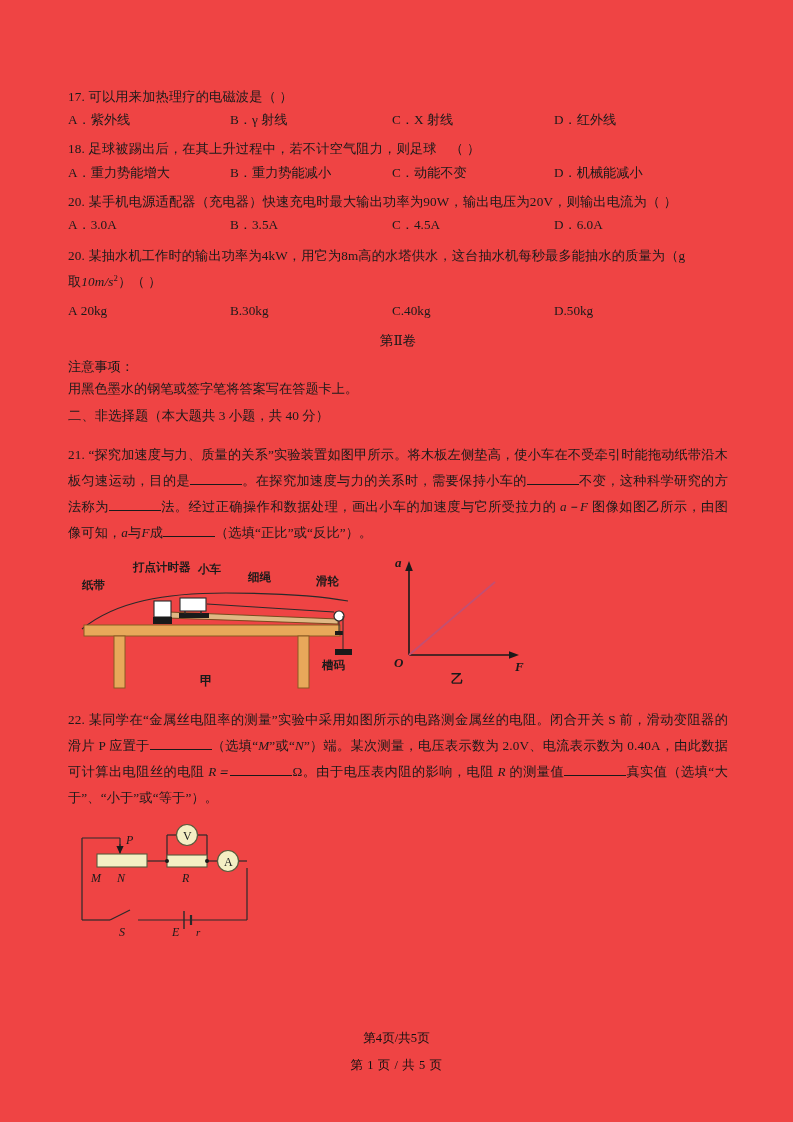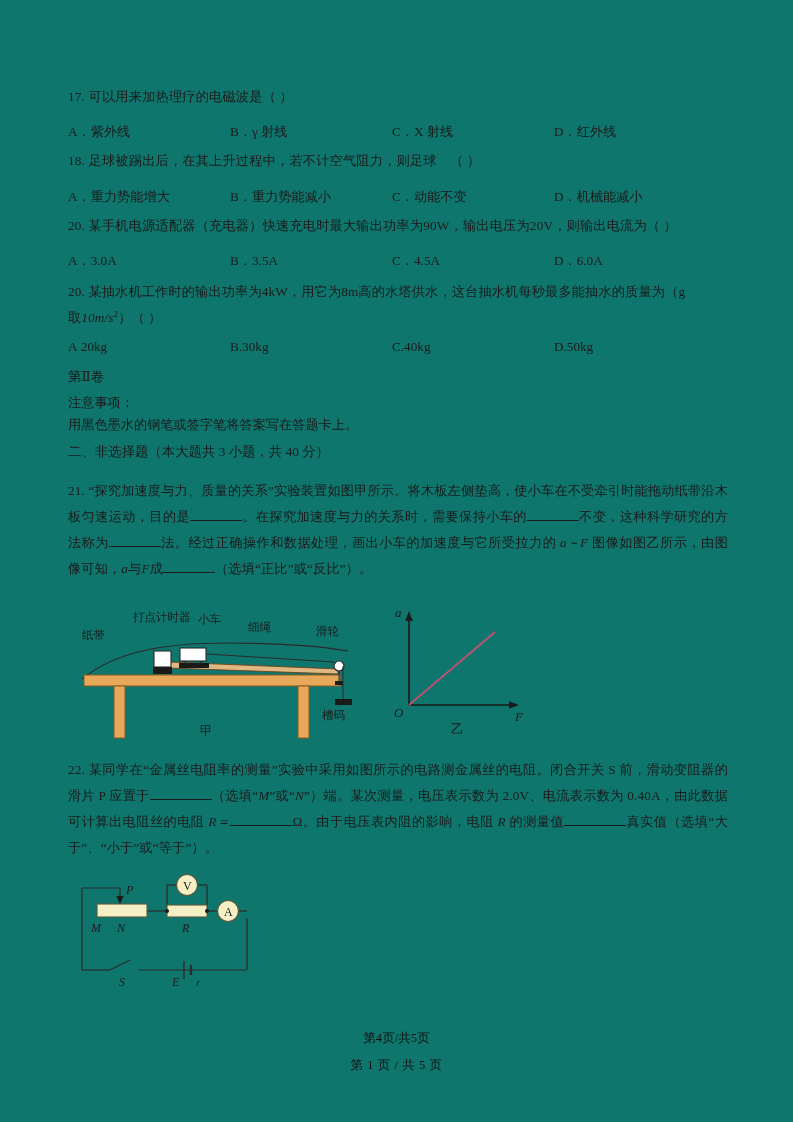--- a/index.html
+++ b/index.html
@@ -13,21 +13,21 @@
     position: relative;
     font-family: "Liberation Serif", "DejaVu Serif", serif;
     color: #1a1a1a;
     overflow: hidden;
   }
   .page {
     position: absolute;
     left: 0; top: 0;
     width: 793px;
     height: 1122px;
-    background: #0f766e;
+    background: #ef4444;
   }
   .content {
     position: absolute;
     left: 68px;
     top: 86px;
     width: 660px;
   }
 
   
   .q-line {
@@ -38,30 +38,30 @@
   }
   .q-stem {
     font-size: 13.2px;
     line-height: 1.95;
     margin: 0;
     text-align: justify;
     letter-spacing: 0.15px;
   }
   .opts {
     display: flex;
-    margin: 16px 0 9px 0;
+    margin: 4px 0 9px 0;
     font-size: 13.2px;
   }
   .opt {
     flex: 0 0 162px;
   }
   .opt:last-child { flex: 1 1 auto; }
 
   .center {
-    text-align: left;
+    text-align: center;
   }
   .juan-title {
     font-size: 13.6px;
     margin: 13px 0 6px 0;
   }
   .notice {
     font-size: 13.2px;
     line-height: 1.72;
     margin: 0;
   }
@@ -77,21 +77,22 @@
   }
   .b-md { width: 52px; }
   .b-lg { width: 62px; }
   .ital { font-style: italic; font-family: "Liberation Serif", serif; }
   sup { font-size: 0.66em; }
 
   
   .fig-row-21 {
     position: relative;
     height: 140px;
-    margin-top: 18px;
+    margin-top: 4px;
+    font-weight: bold;
   }
   .fig-apparatus {
     position: absolute;
     left: 8px;
     top: 0;
   }
   .fig-graph {
     position: absolute;
     left: 315px;
     top: 2px;

